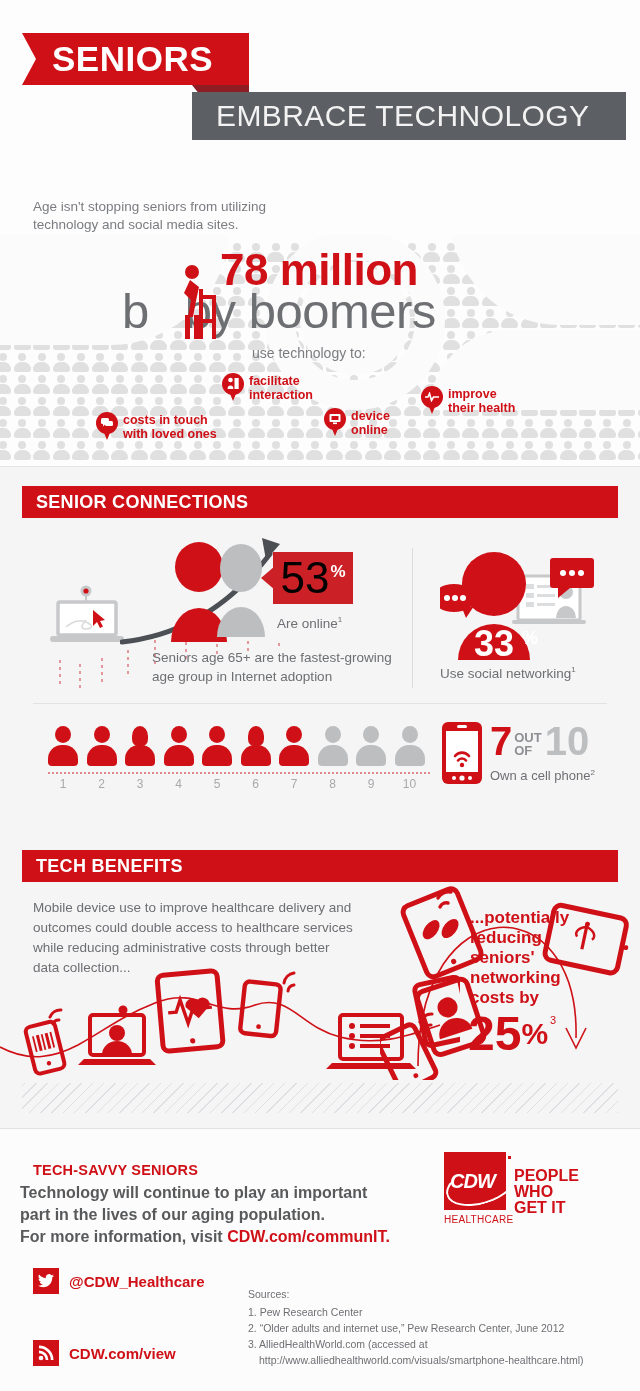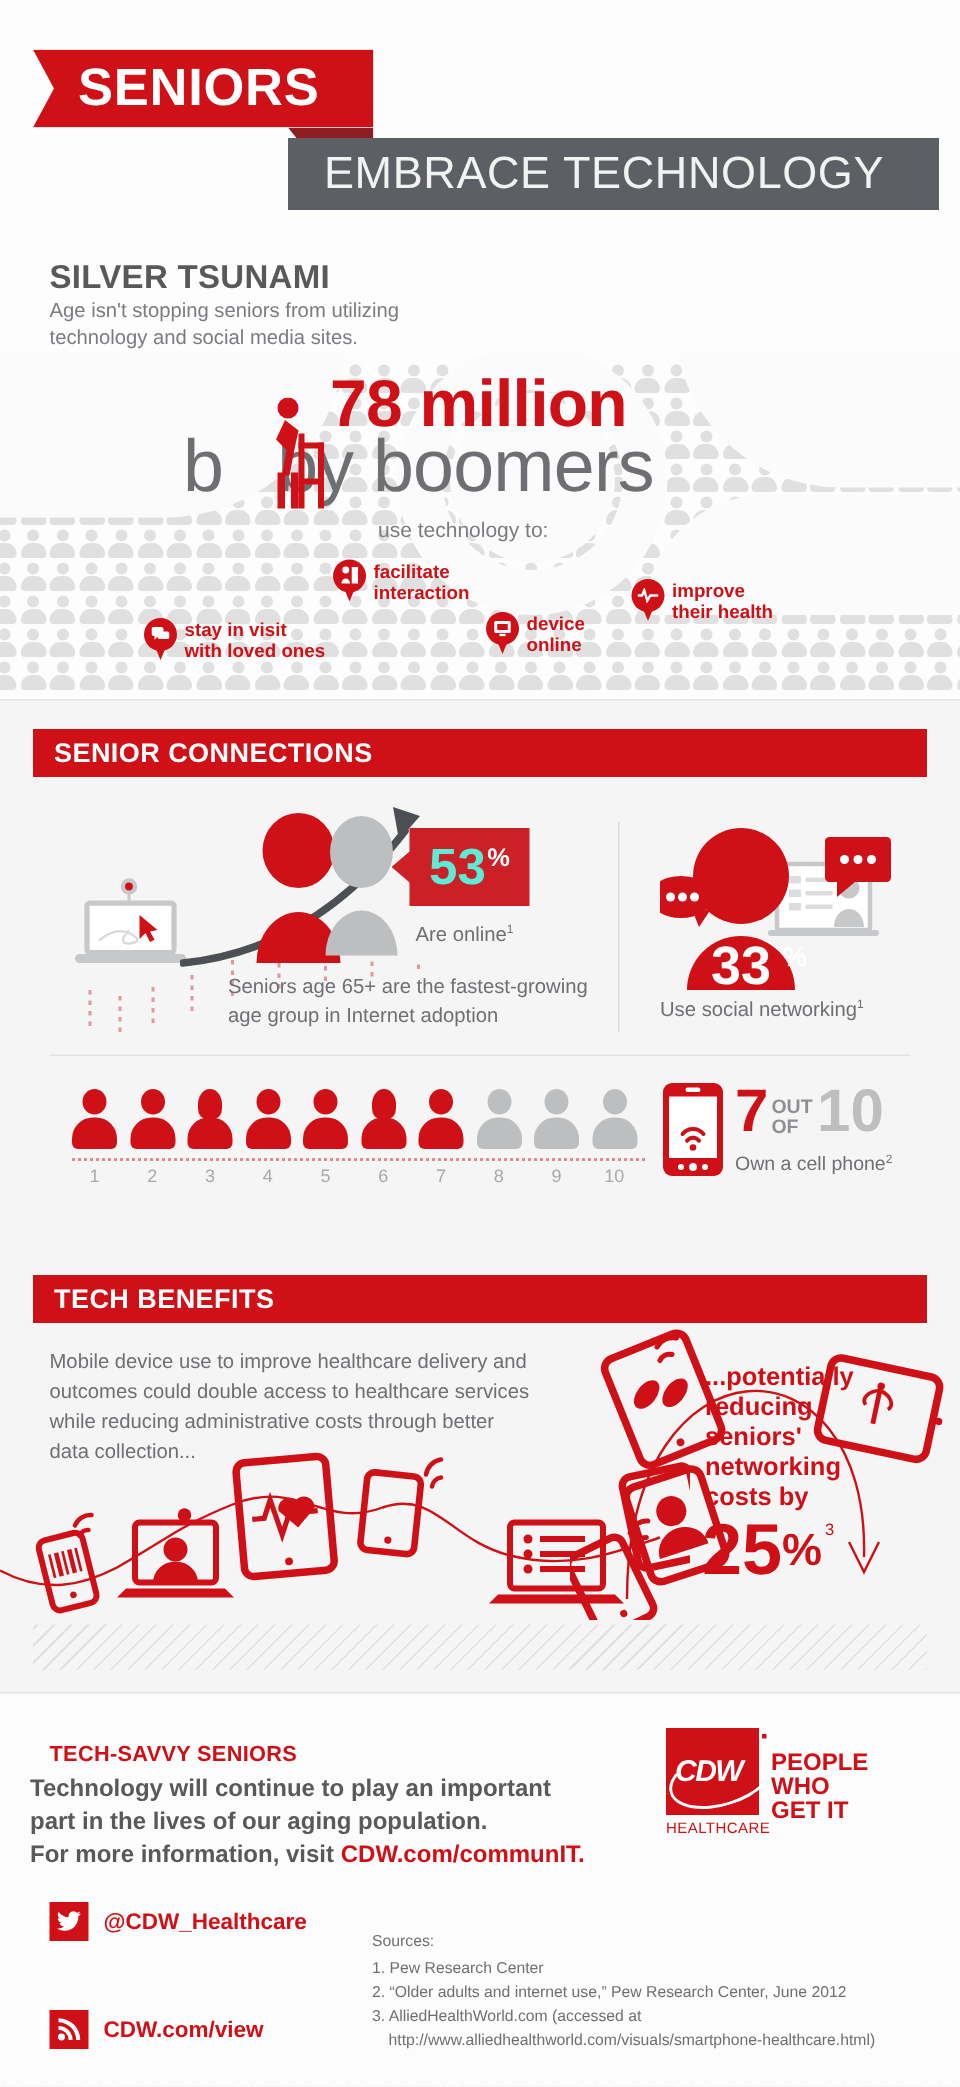--- a/index.html
+++ b/index.html
@@ -108,21 +108,21 @@
 
   
   #conn-divider{position:absolute;left:412px;top:548px;width:1px;height:140px;background:#dcdcdc;}
   #conn-hr{position:absolute;left:33px;top:703px;width:574px;height:1px;background:#e2e2e2;}
 
   #laptop{position:absolute;left:48px;top:585px;width:78px;height:62px;}
   #stat53-box{
     position:absolute;left:273px;top:552px;width:80px;height:52px;background:#cb2026;
     display:flex;align-items:center;justify-content:center;
   }
-  #stat53-box .num{color:#5eead4;font-size:34px;font-weight:bold;line-height:1;}
+  #stat53-box .num{color:#000000;font-size:44px;font-weight:normal;line-height:1;}
   #stat53-box .pct{color:#fff;font-size:17px;font-weight:bold;margin-top:-12px;margin-left:1px;}
   #stat53-notch{position:absolute;left:261px;top:566px;width:14px;height:24px;background:#cb2026;clip-path:polygon(14px 0,14px 24px,0 12px);}
   #are-online{position:absolute;left:277px;top:615px;font-size:13.5px;color:#6d6f73;}
   #fastest-text{position:absolute;left:152px;top:648px;width:250px;font-size:13.5px;line-height:19px;color:#6d6f73;}
 
   #stat33-caption{position:absolute;left:440px;top:665px;font-size:13.5px;color:#6d6f73;}
 
   
   #people-row{position:absolute;left:48px;top:726px;width:380px;height:48px;}
   .prow-person{position:absolute;width:30px;height:40px;}
@@ -183,21 +183,20 @@
   <div id="band-top" class="hatch"></div>
 
   <div id="seniors-banner">
     <div id="seniors-text">SENIORS</div>
   </div>
   <div id="banner-fold"></div>
   <div id="embrace-banner">
     <div id="embrace-text">EMBRACE TECHNOLOGY</div>
   </div>
 
-  <div id="silver-title">SILVER TSUNAMI</div>
   <div id="silver-sub">Age isn't stopping seniors from utilizing technology and social media sites.</div>
 
   <div id="crowd">
     <div id="crowd-people">
         <div class="crowd-person" style="left: -6px; top: 8px;">
           <div class="cp-head"></div>
           <div class="cp-body"></div>
         </div>
         <div class="crowd-person" style="left: 13.5px; top: 8px;">
           <div class="cp-head"></div>
@@ -1575,21 +1574,21 @@
     <div class="pin">
       <div class="pin-head"></div>
         <div class="pin-tip"></div>
       <svg style="position:absolute;left:5px;top:5px" width="12" height="12" viewBox="0 0 12 12">
         <rect x="0" y="1" width="8" height="6" rx="1.5" fill="#fff"></rect>
         <path d="M2 7 L2 9.5 L4.5 7 Z" fill="#fff"></path>
         <rect x="4" y="4" width="8" height="5" rx="1.5" fill="#fff"></rect>
       </svg>
     </div>
     <div class="pin-label">
-      <span>stay in visit</span><br>
+      <span>costs in touch</span><br>
       <span>with loved ones</span>
     </div>
   </div>
 
   <div class="pin-group" id="pin-2">
     <div class="pin">
       <div class="pin-head"></div>
         <div class="pin-tip"></div>
       <svg style="position:absolute;left:5px;top:4px" width="12" height="13" viewBox="0 0 12 13">
         <circle cx="3.5" cy="3" r="2.3" fill="#fff"></circle>

